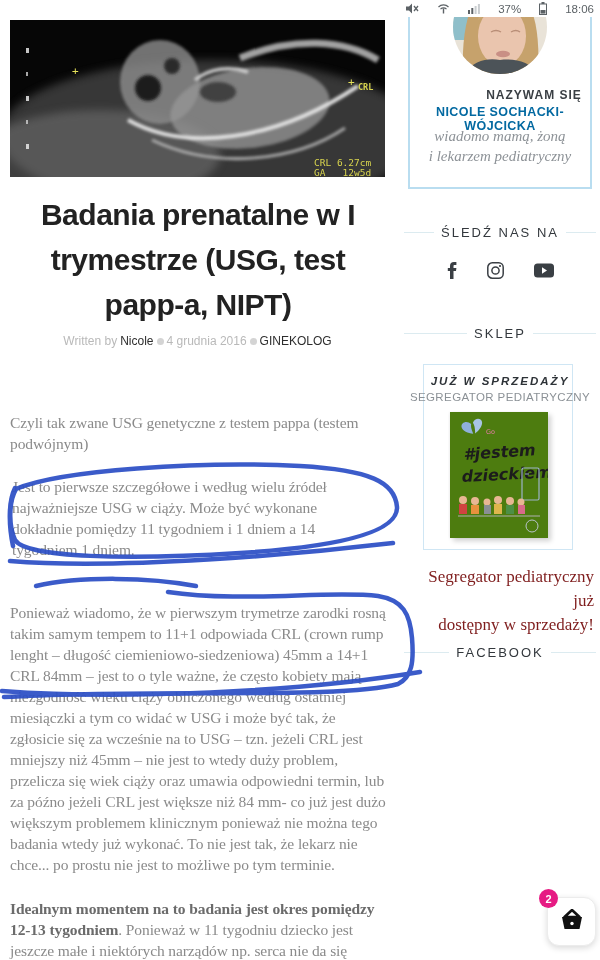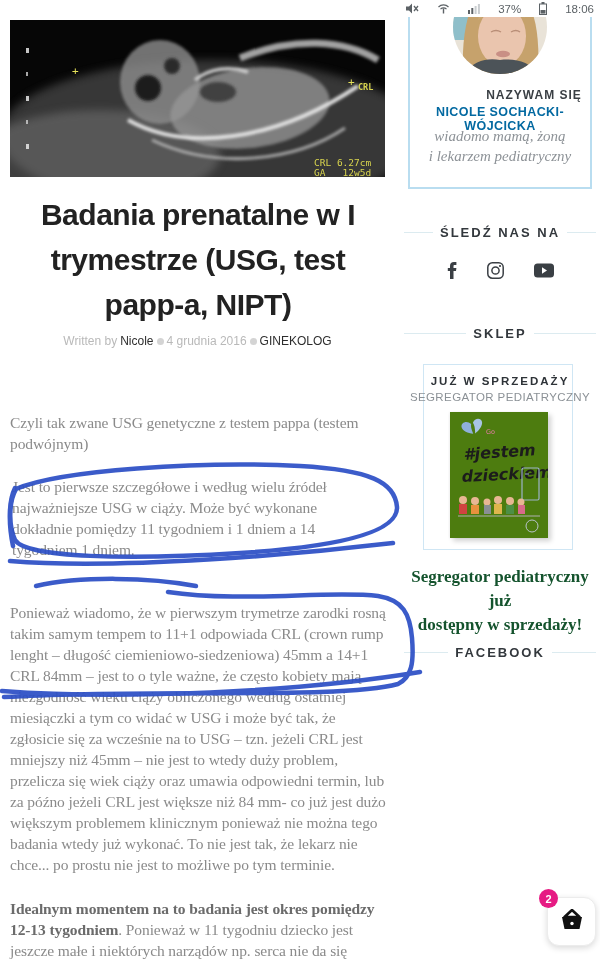--- a/index.html
+++ b/index.html
@@ -39,32 +39,32 @@
     font-size:12px;font-weight:bold;color:#3a3f44;letter-spacing:1px;margin-left:34px;}
   .profile-name{position:absolute;left:404px;top:105px;width:192px;text-align:center;
     font-size:12.5px;font-weight:bold;color:#0369a1;letter-spacing:0.4px;}
   .profile-tag1{position:absolute;left:408px;top:128px;width:184px;text-align:center;
     font-family:"Liberation Serif",serif;font-style:italic;font-size:15px;color:#8d9297;}
   .profile-tag2{position:absolute;left:408px;top:148px;width:184px;text-align:center;
     font-family:"Liberation Serif",serif;font-style:italic;font-size:15px;color:#8d9297;}
 
   .side-heading{position:absolute;left:404px;width:192px;display:flex;align-items:center;gap:7px;}
   .side-heading .line{flex:1;height:1px;background:#dcebf0;}
-  .side-heading .txt{font-size:13px;font-weight:bold;color:#33383d;letter-spacing:2px;white-space:nowrap;}
+  .side-heading .txt{font-size:13px;font-weight:normal;color:#33383d;letter-spacing:2px;white-space:nowrap;}
 
   .social-row{position:absolute;left:408px;top:262px;width:184px;display:flex;justify-content:center;gap:30px;align-items:center;}
   .social-row a{color:#3a3f44;text-decoration:none;display:flex;align-items:center;}
 
   .shop-card{position:absolute;left:423px;top:364px;width:150px;height:186px;border:1px solid #cfe6f4;background:#fff;box-sizing:border-box;}
-  .shop-promo{position:absolute;left:408px;top:375px;width:184px;text-align:center;font-size:11.5px;font-weight:bold;color:#2e3338;letter-spacing:2px;}
+  .shop-promo{position:absolute;left:408px;top:375px;width:184px;text-align:center;font-size:11.5px;font-weight:bold;color:#2e3338;letter-spacing:2px;font-style:italic;}
   .shop-product{position:absolute;left:408px;top:391px;width:184px;text-align:center;font-size:11.5px;color:#8b9196;letter-spacing:0.4px;}
   .book{position:absolute;left:450px;top:412px;width:98px;height:126px;background:#4d7c0f;
     box-shadow:3px 3px 5px rgba(0,0,0,0.18), -1px 0 2px rgba(0,0,0,0.05);}
-  .shop-caption{position:absolute;left:406px;top:565px;width:188px;text-align:center;
-    font-family:"Liberation Serif",serif;font-size:17px;line-height:24px;color:#14532d;font-weight:bold;}
+  .shop-caption{position:absolute;left:406px;top:565px;width:188px;text-align:right;
+    font-family:"Liberation Serif",serif;font-size:17px;line-height:24px;color:#7f1d1d;}
 
   
   .cart-btn{position:absolute;left:547px;top:897px;width:47px;height:47px;background:#fff;border:1px solid #ececec;
     border-radius:12px;box-shadow:0 2px 6px rgba(0,0,0,0.15);z-index:10;display:flex;align-items:center;justify-content:center;cursor:pointer;}
   .cart-badge{position:absolute;left:-9px;top:-9px;width:19px;height:19px;border-radius:50%;background:#e61b83;
     color:#fff;font-size:11px;font-weight:bold;display:flex;align-items:center;justify-content:center;}
 </style>
 </head>
 <body>
 

